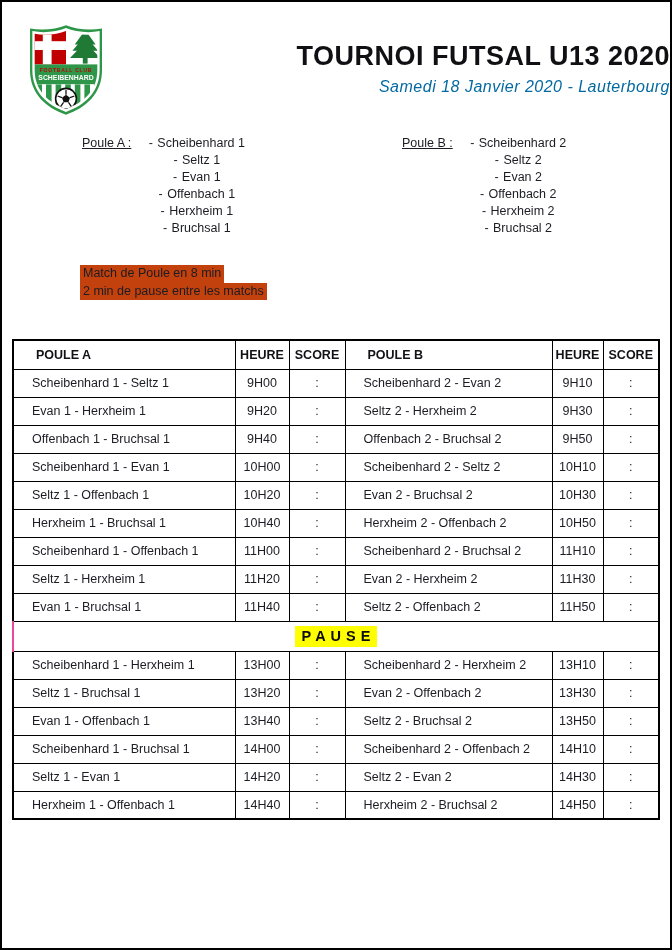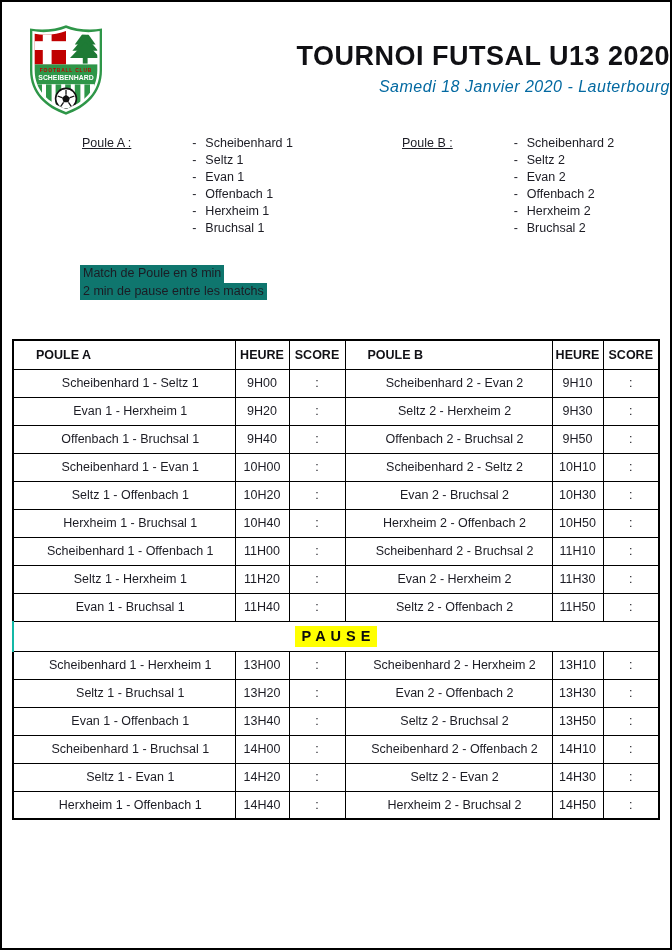--- a/index.html
+++ b/index.html
@@ -20,54 +20,54 @@
   .doc-title {
     font-size:27px; font-weight:600; letter-spacing:0.5px;
     color:#101014; line-height:1.05;
   }
   .doc-subtitle {
     margin-top:8px; font-size:16px; font-style:italic;
     letter-spacing:0.5px; color:#0369a1;
   }
 
   
-  .poule { position:absolute; top:133px; display:flex; font-size:12.5px;gap:48px; }
+  .poule { position:absolute; top:133px; display:flex; font-size:12.5px; }
   .poule-a { left:80px; }
   .poule-b { left:400px; }
   .poule-label {
     text-decoration:underline; white-space:nowrap;
     margin-right:13px; line-height:17px;
   }
   .team-list { }
-  .team { line-height:16.9px; white-space:nowrap; }
+  .team { line-height:16.9px; white-space:nowrap;text-align:center; }
   .team .dash { display:inline-block; width:13px; }
 
   
   .note { position:absolute; left:78px; top:263px; font-size:12.5px; }
   .note .hl {
-    display:table; background:#0f766e; color:#1c1c24;
+    display:table; background:#c2410c; color:#1c1c24;
     padding:1px 3px; line-height:15.5px;
   }
 
   
   .sched {
     position:absolute; left:10px; top:337px; width:647px;
     border-collapse:collapse; table-layout:fixed;
     font-size:12.5px;
   }
   .sched td, .sched th { border:1px solid #000; overflow:hidden; white-space:nowrap; }
   .sched { border:2px solid #000; }
   .sched th {
     height:29px; font-weight:bold; text-align:left;
     padding-left:22px; font-size:12.5px; color:#111116;
   }
   .sched th.c, .sched td.c { text-align:center; padding-left:0; }
   .sched td { height:28px; }
-  .sched td.match { padding-left:12px; text-align:center; }
-  .pause-row td { height:30px; text-align:center; border-left:2px solid #14b8a6; border-right:2px solid #000; }
+  .sched td.match { padding-left:18px; text-align:left; }
+  .pause-row td { height:30px; text-align:center; border-left:2px solid #ec4899; border-right:2px solid #000; }
   .pause {
     display:inline-block; background:#ffff00; color:#0c0c0c;
     font-weight:bold; font-size:14.5px; letter-spacing:5px;
     padding:2px 2px 2px 7px; line-height:17px;
   }
 </style>
 </head>
 <body>
 
 <div class="page">

